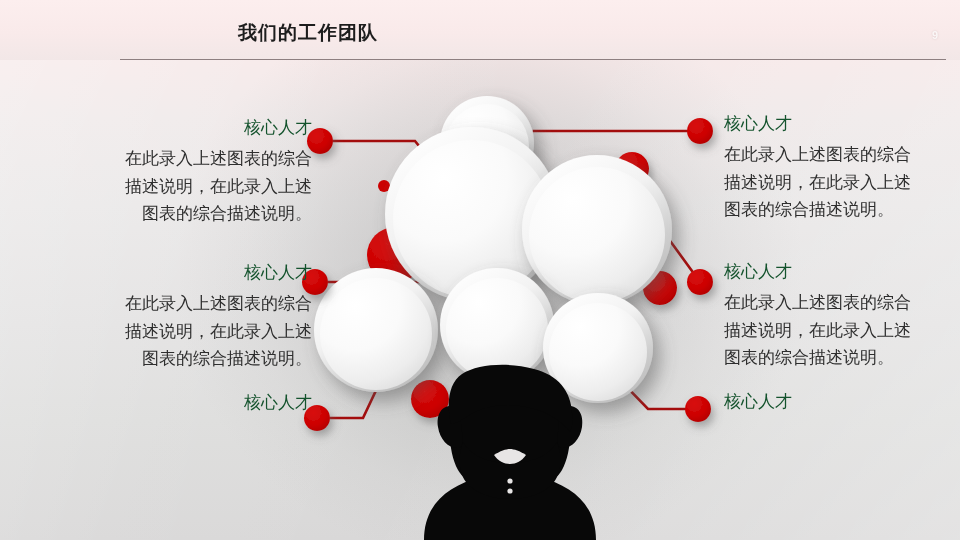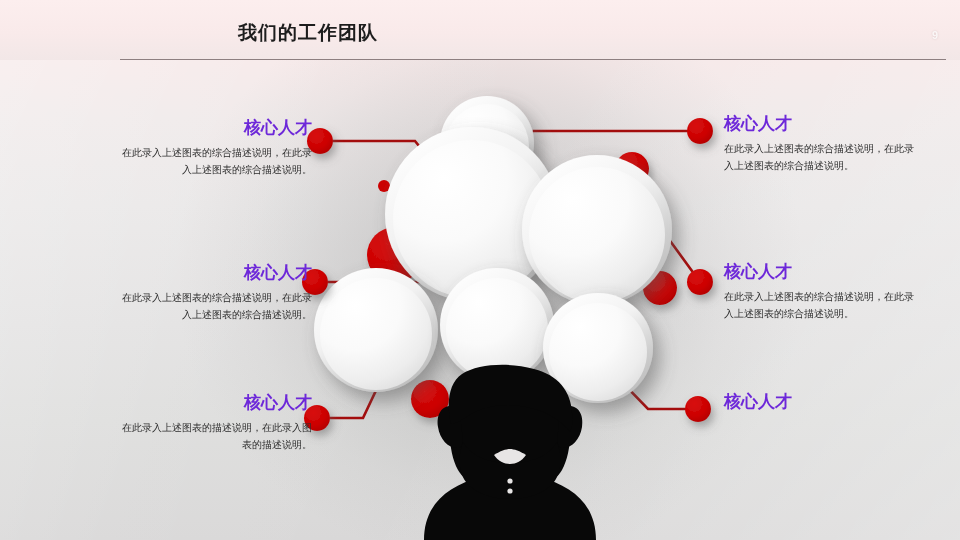--- a/index.html
+++ b/index.html
@@ -44,25 +44,25 @@
     font-size:11px;font-weight:bold;color:rgba(255,255,255,0.82);
     text-shadow:0 0 2px rgba(190,160,160,0.5);
   }
 
   
   .stage{position:absolute;left:0;top:0;width:960px;height:540px;}
 
   
   .callout{position:absolute;width:212px;}
   .callout .c-head{
-    font-size:17px;font-weight:bold;color:#6d28d9;line-height:1.2;
+    font-size:17px;font-weight:normal;color:#14532d;line-height:1.2;
     margin-bottom:7px;
   }
   .callout .c-body{
-    font-size:10px;color:#2e2e2e;line-height:1.62;
+    font-size:17px;color:#2e2e2e;line-height:1.62;
   }
   .callout.left{text-align:right;}
   .callout.right{text-align:left;}
 
   .co-l1{left:100px;top:118px;}
   .co-l2{left:100px;top:263px;}
   .co-l3{left:100px;top:393px;}
   .co-r1{left:724px;top:114px;}
   .co-r2{left:724px;top:262px;}
   .co-r3{left:724px;top:392px;}
@@ -200,21 +200,20 @@
     <div class="c-body">在此录入上述图表的综合描述说明，在此录入上述图表的综合描述说明。</div>
   </div>
 
   <div class="callout left co-l2">
     <div class="c-head">核心人才</div>
     <div class="c-body">在此录入上述图表的综合描述说明，在此录入上述图表的综合描述说明。</div>
   </div>
 
   <div class="callout left co-l3">
     <div class="c-head">核心人才</div>
-    <div class="c-body">在此录入上述图表的描述说明，在此录入图表的描述说明。</div>
   </div>
 
   <div class="callout right co-r1">
     <div class="c-head">核心人才</div>
     <div class="c-body">在此录入上述图表的综合描述说明，在此录入上述图表的综合描述说明。</div>
   </div>
 
   <div class="callout right co-r2">
     <div class="c-head">核心人才</div>
     <div class="c-body">在此录入上述图表的综合描述说明，在此录入上述图表的综合描述说明。</div>

